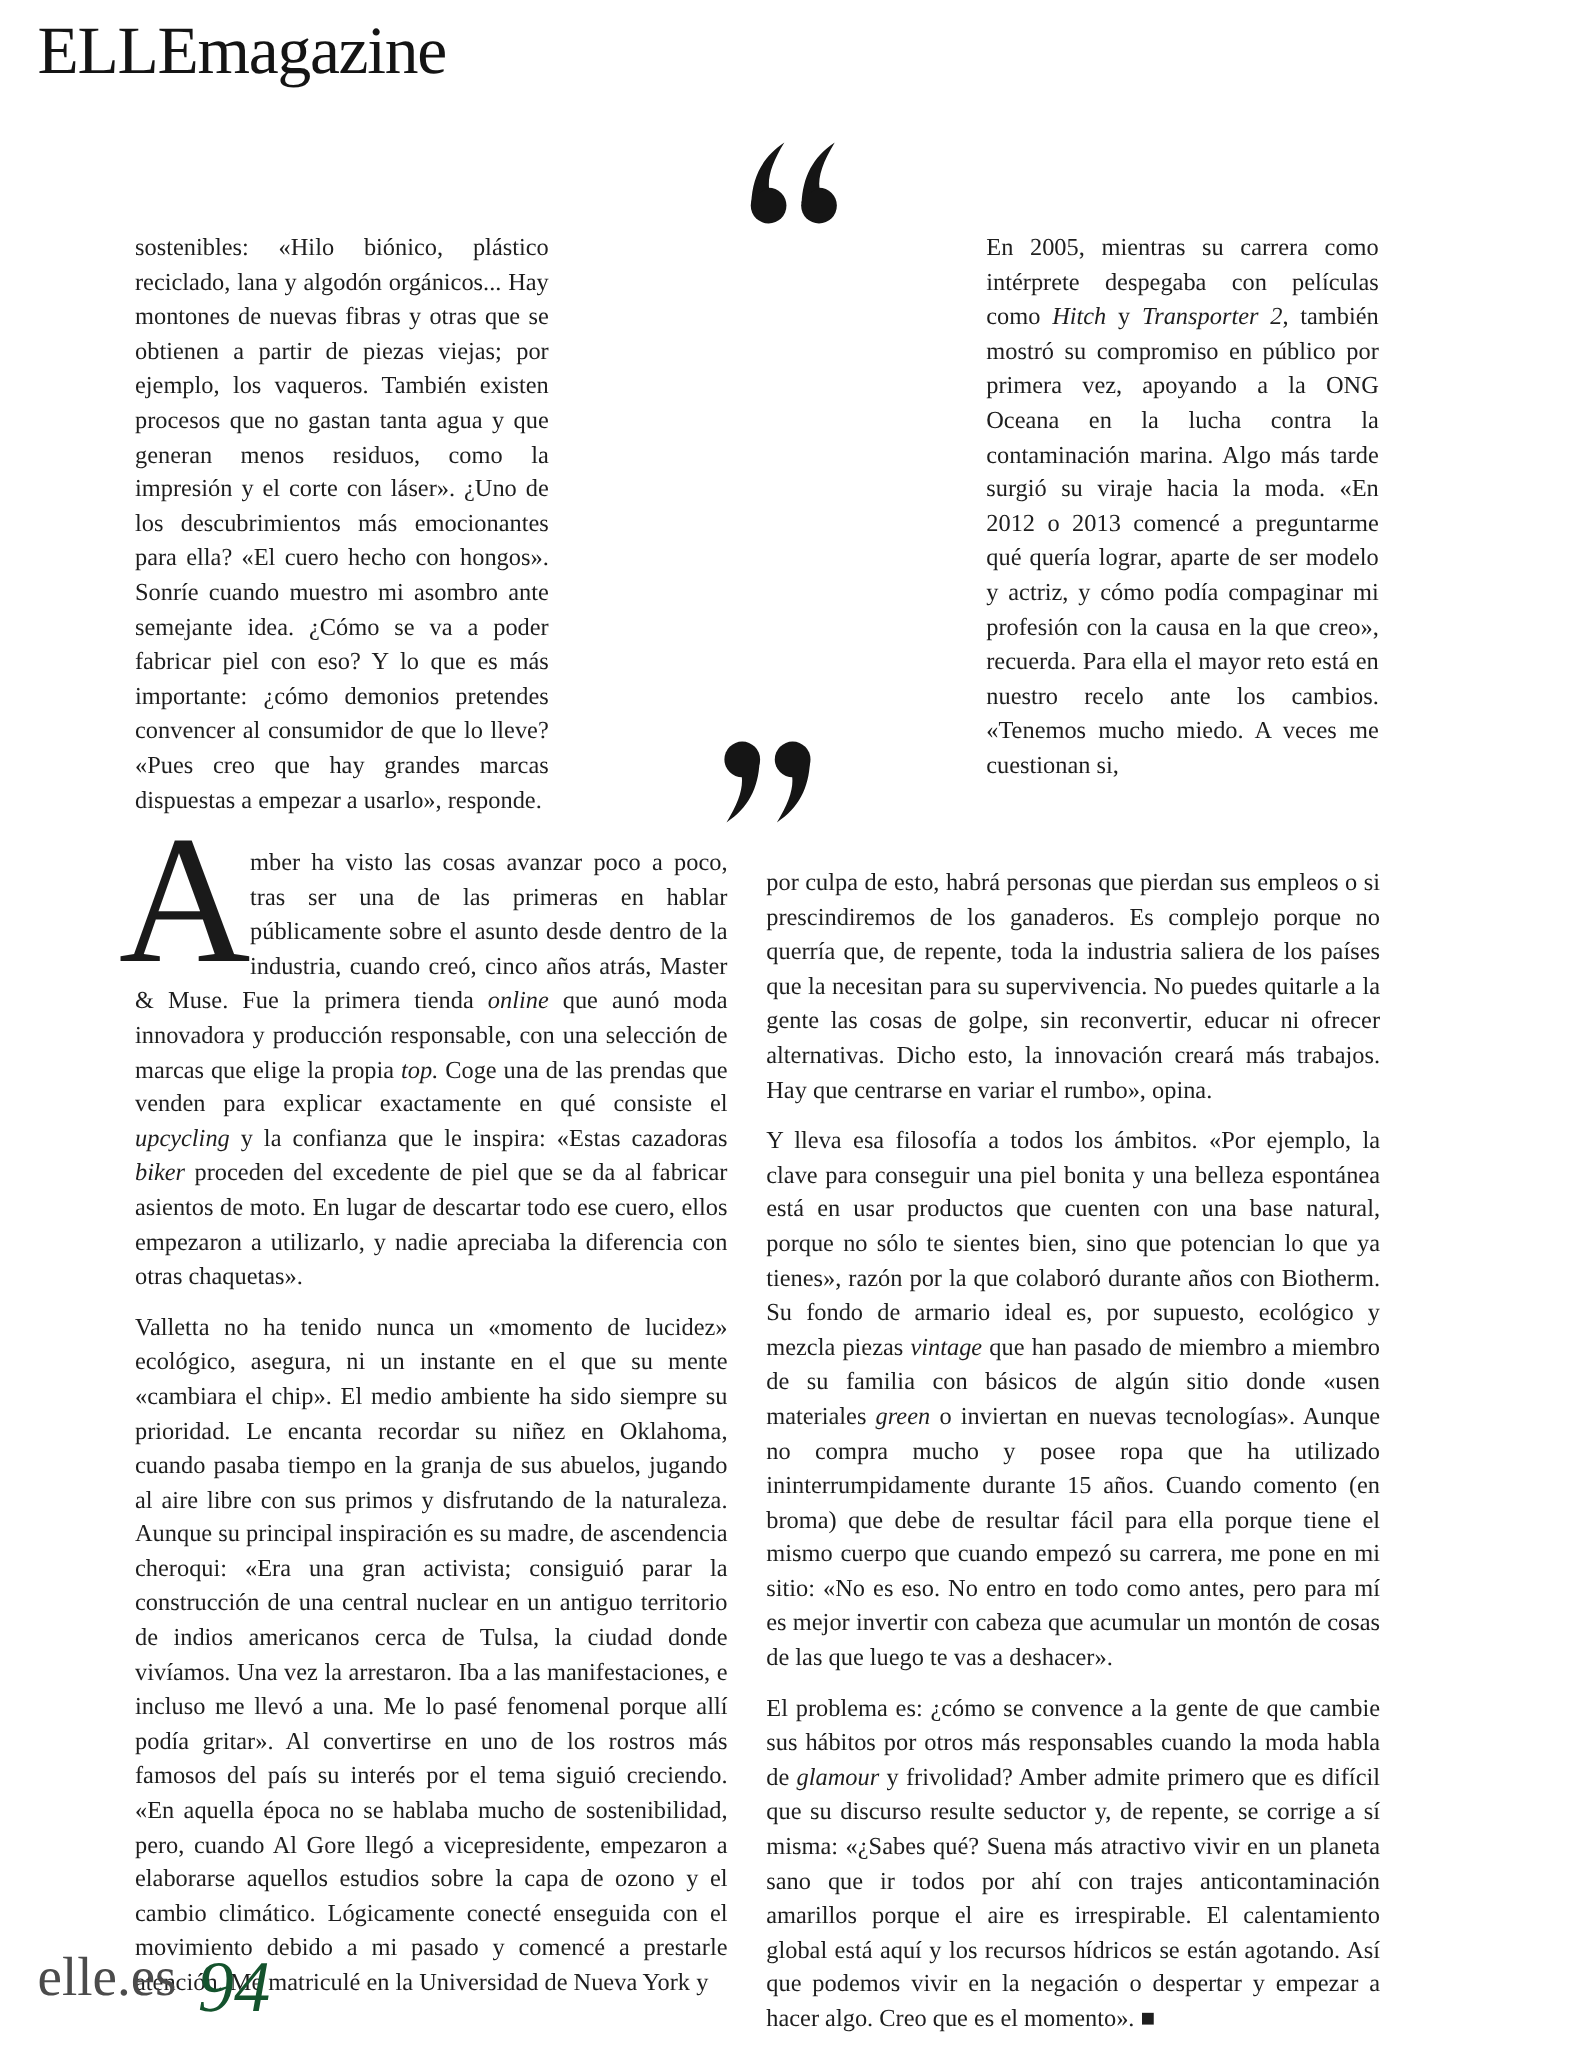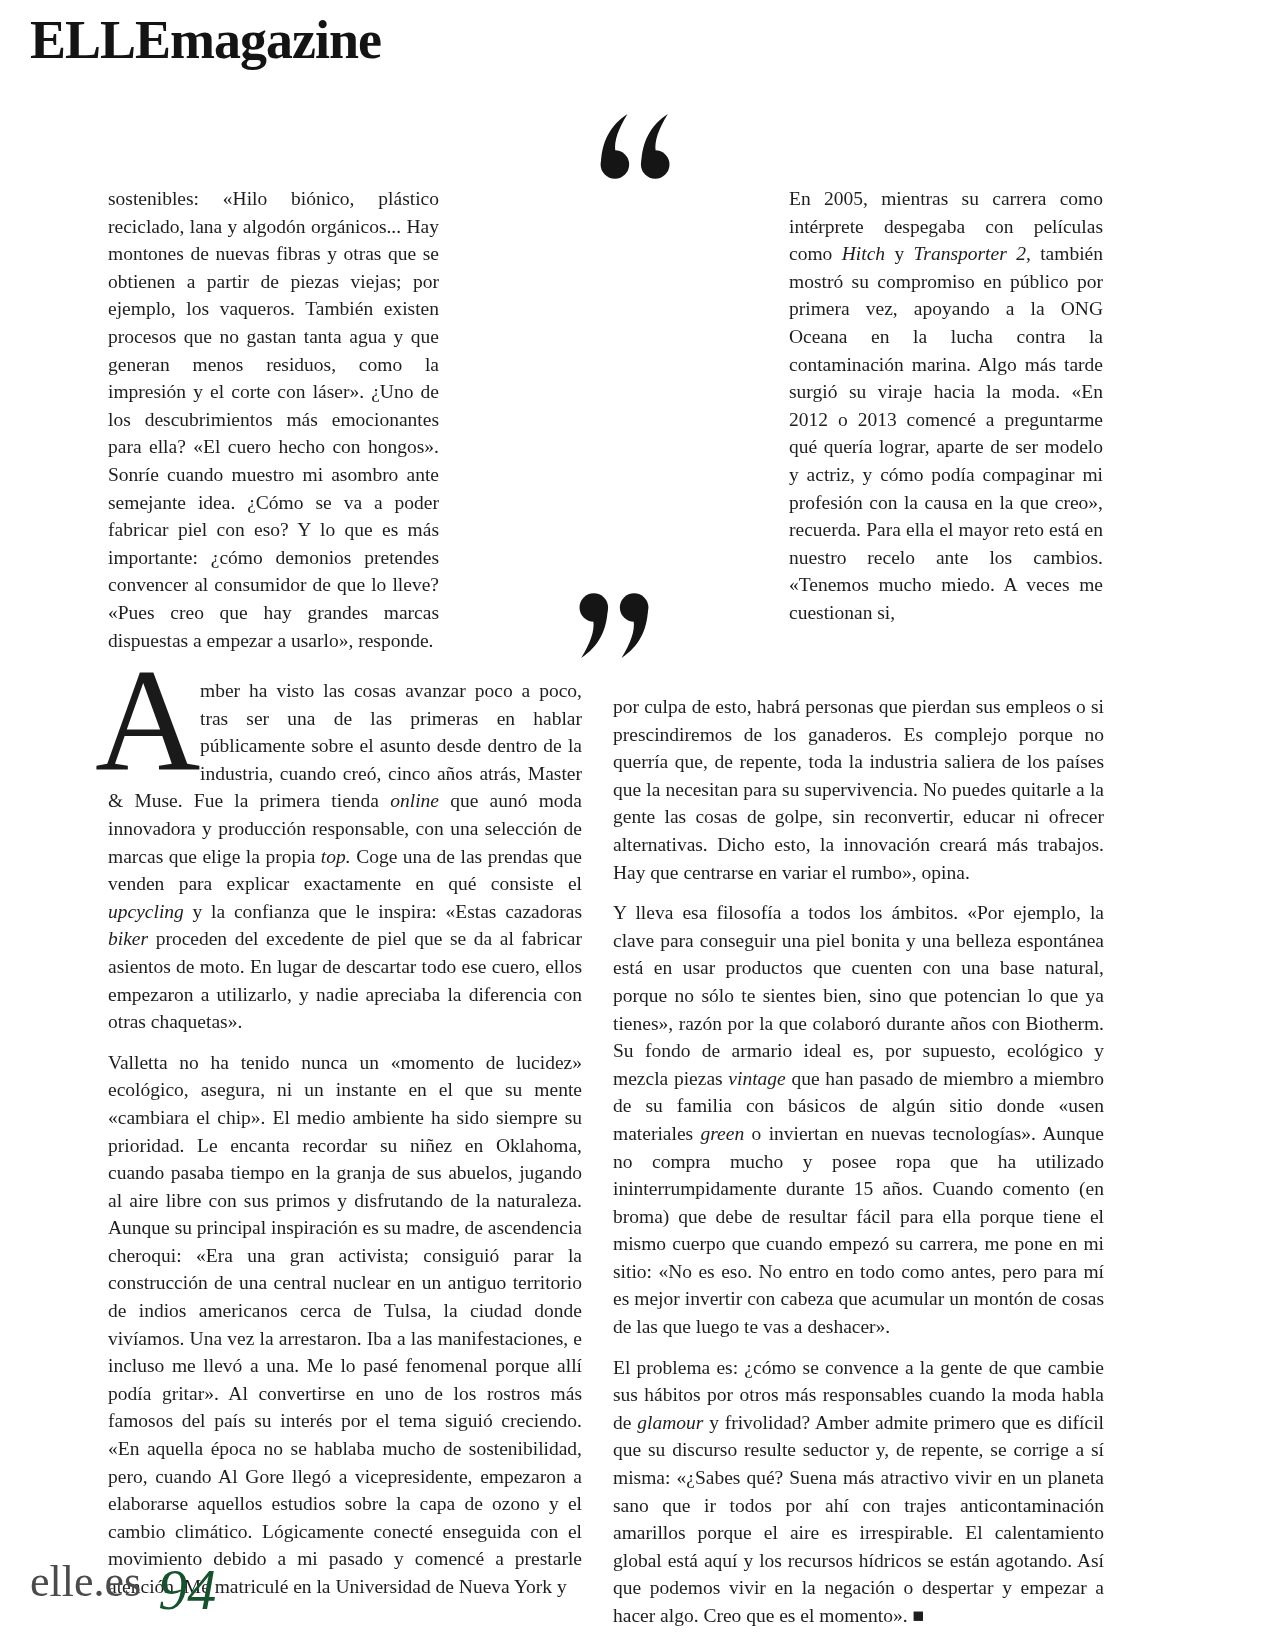--- a/index.html
+++ b/index.html
@@ -12,21 +12,21 @@
     color:#1e1e1e;
     overflow:hidden;
   }
   .logo {
     position:absolute;
     left:30px;
     top:8px;
     font-size:54px;
     letter-spacing:-1px;
     color:#141414;
-    font-weight:700;
+    font-weight:400;
     line-height:1.2;
   }
   .col {
     position:absolute;
     text-align:justify;
     font-size:19.5px;
     line-height:27.6px;
     color:#1e1e1e;
   }
   .col p { margin:13px; }

